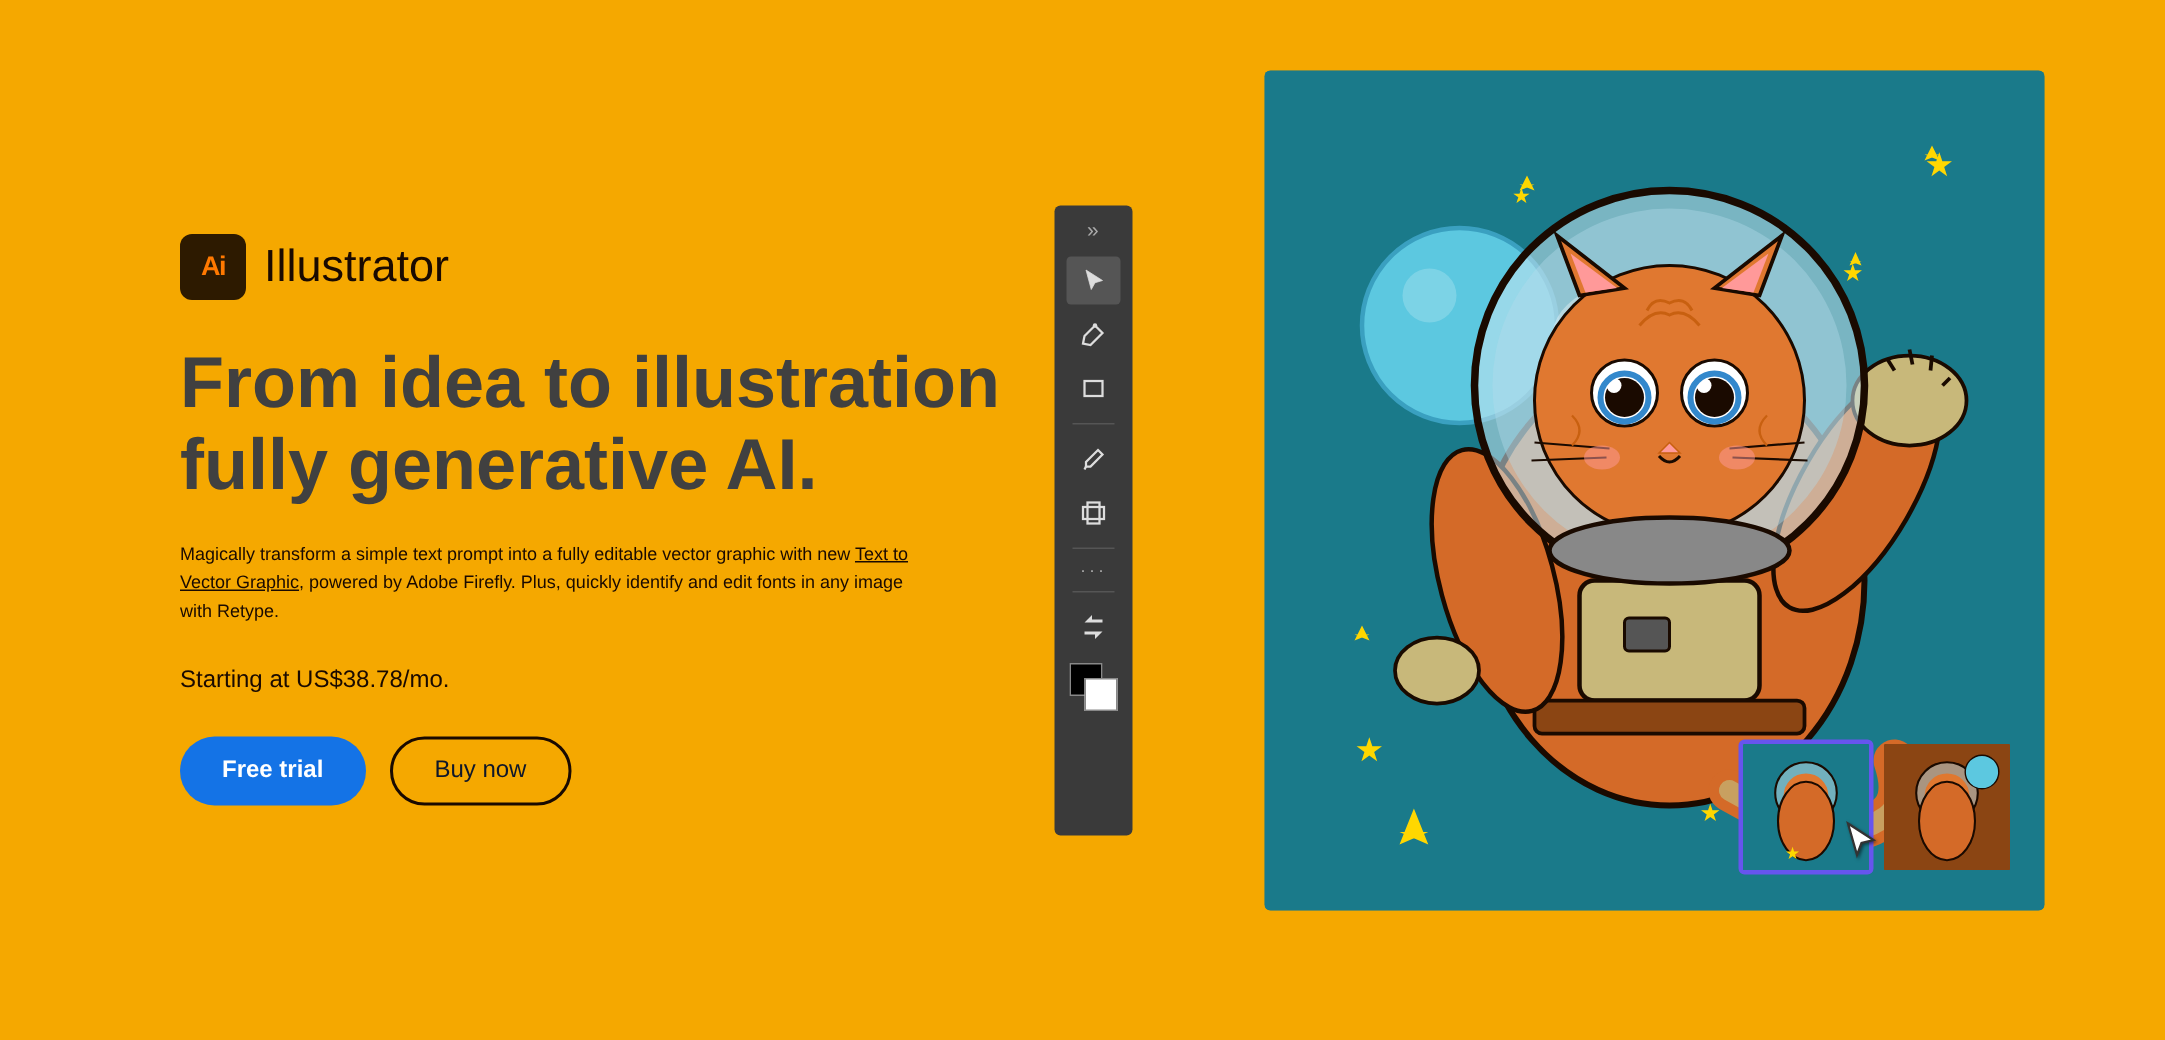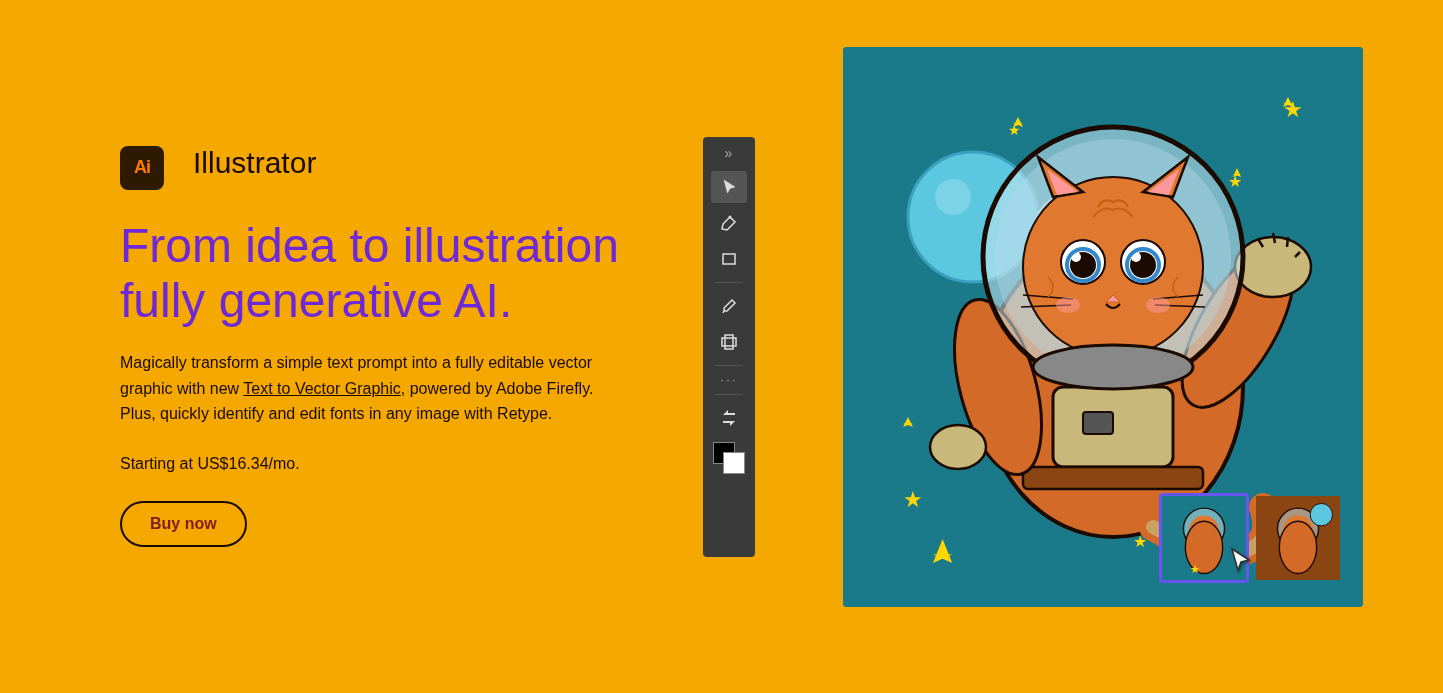--- a/index.html
+++ b/index.html
@@ -18,22 +18,22 @@
 
     .left-panel {
       flex: 0 0 560px;
       display: flex;
       flex-direction: column;
       gap: 0;
     }
 
     .brand-row {
       display: flex;
-      align-items: flex-start;
-      gap: 29px;
+      align-items: center;
+      gap: 12px;
       margin-bottom: 28px;
     }
 
     .ai-logo {
       width: 44px;
       height: 44px;
       background-color: #2D1A00;
       border-radius: 8px;
       display: flex;
       align-items: center;
@@ -45,28 +45,28 @@
     }
 
     .brand-name {
       font-size: 30px;
       font-weight: 400;
       color: #1A0A00;
     }
 
     .headline {
       font-size: 48px;
-      font-weight: 400;
-      color: #6d28d9;
+      font-weight: 700;
+      color: #404040;
       line-height: 1.15;
       margin-bottom: 22px;
     }
 
     .description {
-      font-size: 16px;
+      font-size: 12px;
       line-height: 1.6;
       color: #1A0A00;
       max-width: 500px;
       margin-bottom: 28px;
     }
 
     .description a {
       color: #1A0A00;
       text-decoration: underline;
     }
@@ -90,26 +90,26 @@
       border-radius: 24px;
       padding: 14px 28px;
       font-size: 16px;
       font-weight: 600;
       cursor: pointer;
       white-space: nowrap;
     }
 
     .btn-buy-now {
       background-color: transparent;
-      color: #7f1d1d;
+      color: #0f172a;
       border: 2px solid #1A0A00;
       border-radius: 24px;
       padding: 12px 28px;
       font-size: 16px;
-      font-weight: 700;
+      font-weight: 400;
       cursor: pointer;
       white-space: nowrap;
     }
 
     .right-panel {
       flex: 0 0 660px;
       display: flex;
       align-items: center;
       justify-content: center;
       position: relative;
@@ -277,23 +277,24 @@
 
   <h1 class="headline">
     <span>From idea to illustration</span><br>
     <span>fully generative AI.</span>
   </h1>
 
   <p class="description">
     <span>Magically transform a simple text prompt into a fully editable vector graphic with new </span><a href="#"><span>Text to Vector Graphic</span></a><span>, powered by Adobe Firefly. Plus, quickly identify and edit fonts in any image with Retype.</span>
   </p>
 
-  <p class="pricing">Starting at US$16.34/mo.</p>
+  <p class="pricing">Starting at US$38.78/mo.</p>
 
   <div class="cta-row">
+    <button class="btn-free-trial">Free trial</button>
     <button class="btn-buy-now">Buy now</button>
   </div>
 
 </div>
 
 <div class="right-panel">
 
   <div class="toolbar">
     <span class="toolbar-grip">»</span>
 

